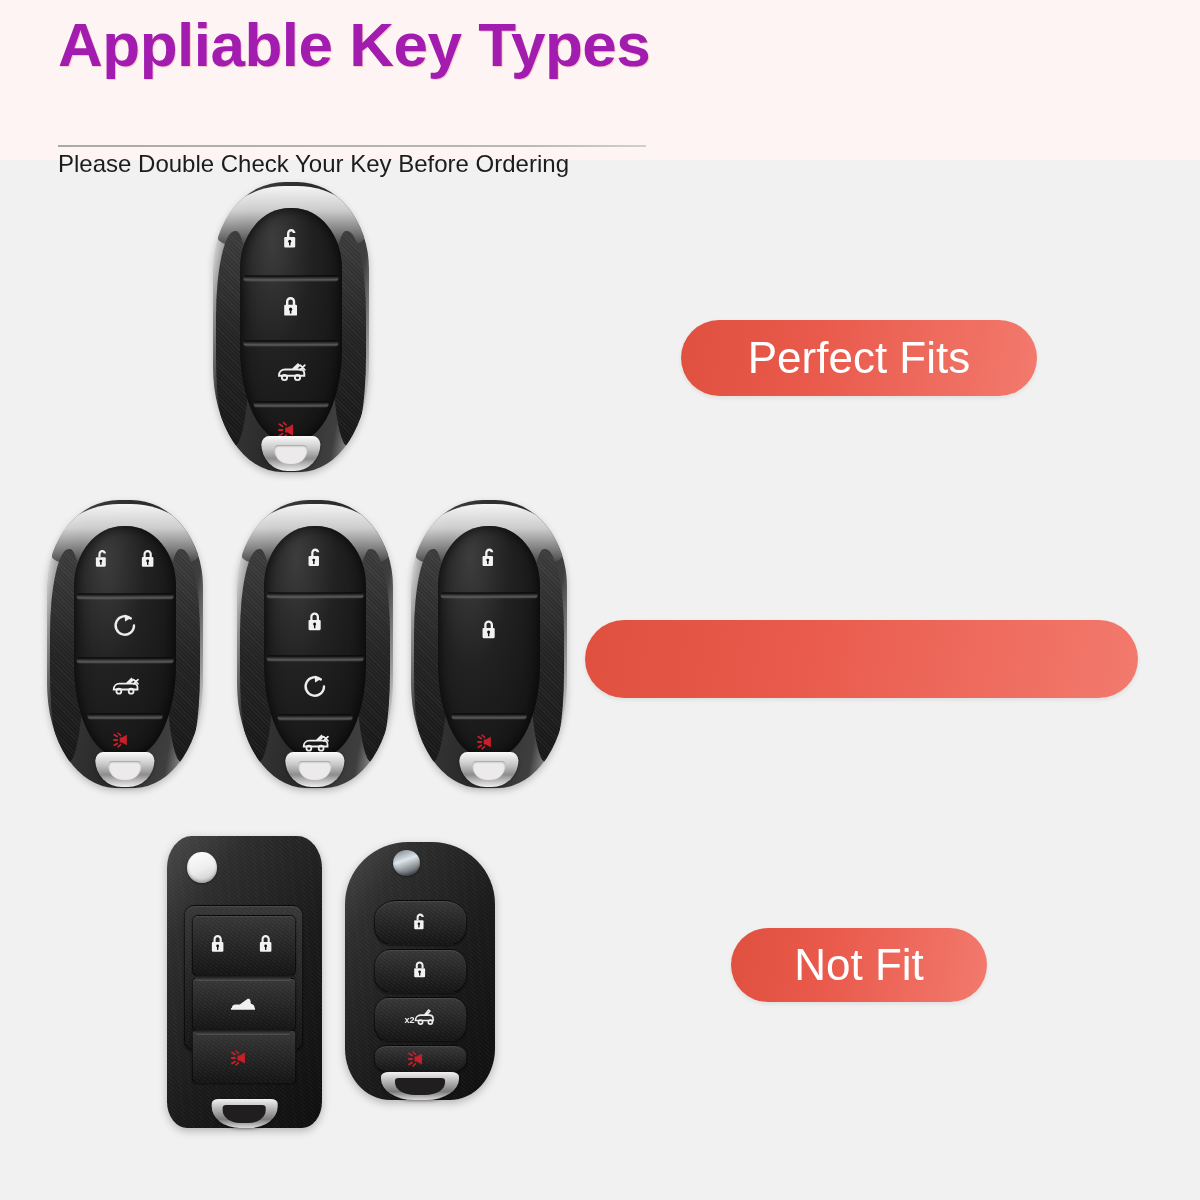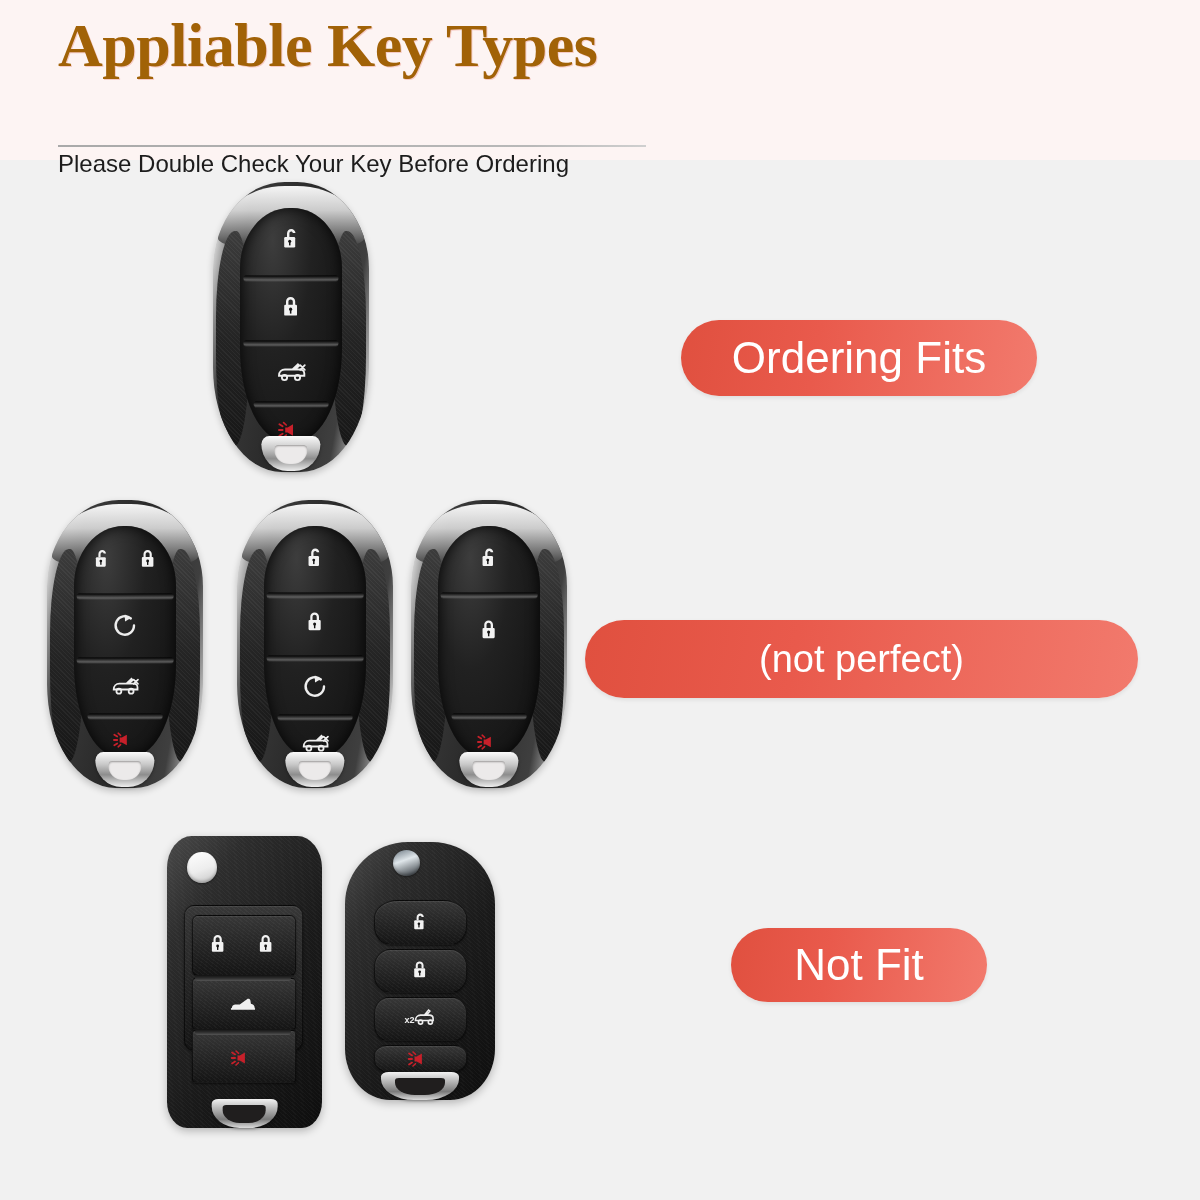--- a/index.html
+++ b/index.html
@@ -24,26 +24,25 @@
     width: 1200px;
     height: 160px;
     background: #fdf4f3;
   }
   .header-title {
     position: absolute;
     left: 58px;
     top: 14px;
     font-size: 62px;
     font-weight: bold;
-    color: #a16207;
+    color: #a21caf;
     letter-spacing: -0.5px;
     line-height: 1.0;
     white-space: nowrap;
     text-shadow: 1px 1px 0 rgba(228,84,63,0.25);
-    font-family: Liberation Serif, serif;
   }
   .header-subtitle {
     position: absolute;
     left: 58px;
     top: 106px;
     font-size: 24px;
     color: #1c1c1c;
     white-space: nowrap;
     margin-top: 44px;
   }
@@ -230,25 +229,24 @@
 </head>
 <body>
 
 <div class="header">
   <div class="header-title">Appliable Key Types</div>
   <div class="header-subtitle">Please Double Check Your Key Before Ordering</div>
   <div class="header-rule"></div>
 </div>
 
 <div class="badge" id="badge-perfect">
-  <span class="badge-main">Ordering Fits</span>
+  <span class="badge-main">Perfect Fits</span>
 </div>
 
 <div class="badge" id="badge-canfit">
-  <span class="badge-sub">(not perfect)</span>
 </div>
 
 <div class="badge" id="badge-notfit">
   <span class="badge-main">Not Fit</span>
 </div>
 
 <div class="fob" id="fob-perfect" style="left:213px; top:182px; width:156px; height:290px;">
   <div class="smart-body">
     <div class="smart-wing left"></div>
     <div class="smart-wing right"></div>

